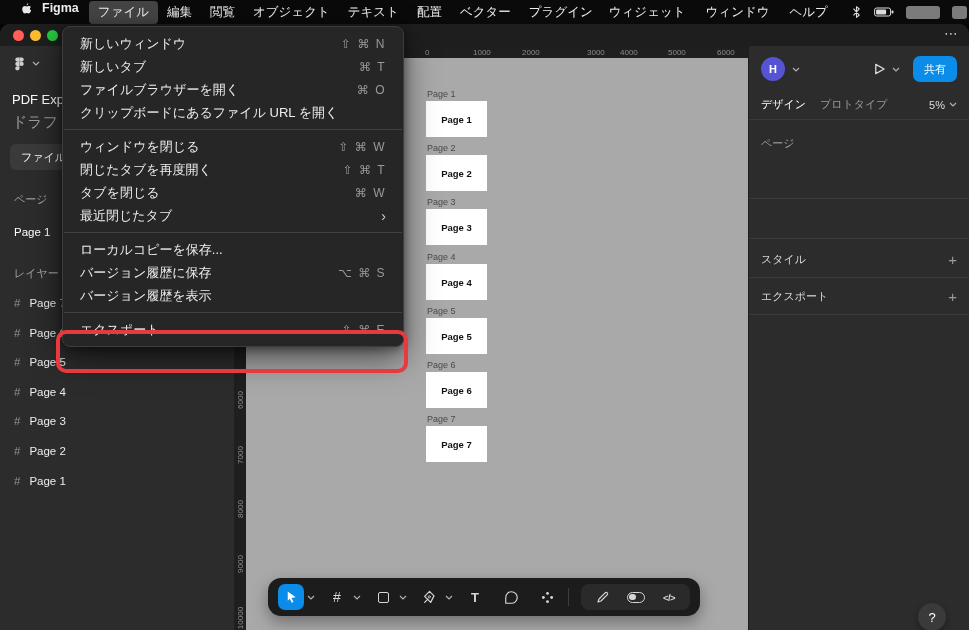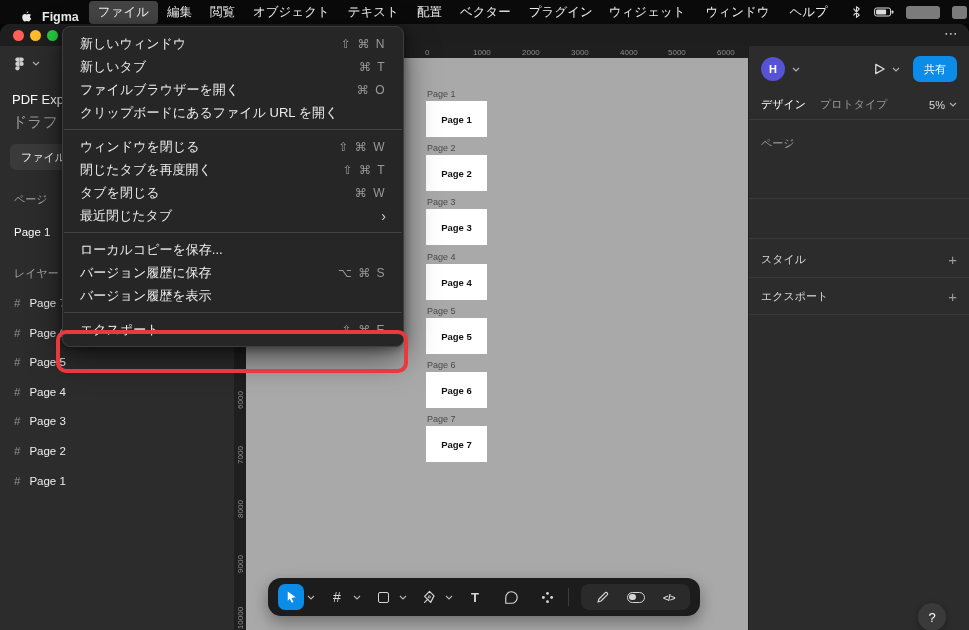--- a/index.html
+++ b/index.html
@@ -2,21 +2,21 @@
 <html><head>
 <meta charset="utf-8">
 <style>
   *{box-sizing:border-box;margin:0;padding:0}
   html,body{width:969px;height:630px;background:#000;}
   body{font-family:"Liberation Sans","DejaVu Sans",sans-serif;-webkit-font-smoothing:antialiased;}
   #app{position:relative;width:969px;height:630px;overflow:hidden;background:#050505;}
 
   
   .menubar{position:absolute;top:0;left:0;right:0;height:24px;background:#0a0a0a;display:flex;align-items:center;padding:0 14px 0 12px;font-size:12.5px;color:#ededed;z-index:40}
-  .mb-left{display:flex;align-items:flex-end}
+  .mb-left{display:flex;align-items:flex-start}
   .mb-apple{display:flex;align-items:center;padding:0 6px}
   .mb-app{font-weight:700;padding:0 10px 0 4px}
   .mb-item{padding:3px 9px;border-radius:4px;white-space:nowrap;cursor:default}
   .mb-item.open{background:rgba(255,255,255,.24)}
   .mb-right{margin-left:auto;display:flex;align-items:center;gap:6px}
   .mb-right .mb-item{padding:3px 7px}
   .mb-icons{display:flex;align-items:center;gap:12px;margin-left:10px}
   .status-pill{height:13px;border-radius:3px;background:#8f8f8f;opacity:.85}
   .status-pill.w1{width:34px}.status-pill.w2{width:15px}
 
@@ -211,21 +211,21 @@
       <span class="vlab" style="top:354px">6000</span>
       <span class="vlab" style="top:409px">7000</span>
       <span class="vlab" style="top:463px">8000</span>
       <span class="vlab" style="top:518px">9000</span>
       <span class="vlab" style="top:572px">10000</span>
     </div>
     <div class="h-ruler">
       <span class="hlab" style="left:179px">0</span>
       <span class="hlab" style="left:227px">1000</span>
       <span class="hlab" style="left:276px">2000</span>
-      <span class="hlab" style="left:325px">3000</span>
+      <span class="hlab" style="left:341px">3000</span>
       <span class="hlab" style="left:374px">4000</span>
       <span class="hlab" style="left:422px">5000</span>
       <span class="hlab" style="left:471px">6000</span>
     </div>
 
     <div class="canvas">
       <div class="frame-group" style="top:31px">
         <div class="frame-label">Page 1</div>
         <div class="frame-box">
             <span>Page 1</span>

